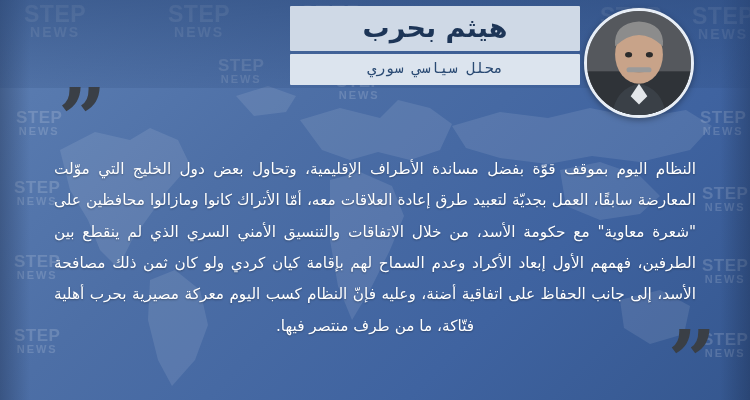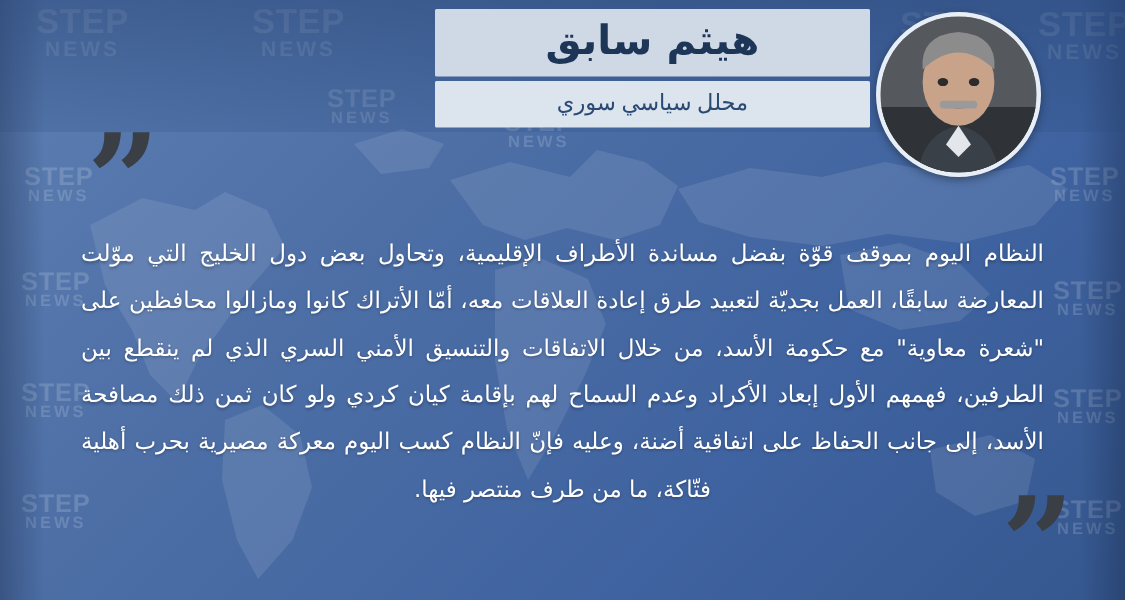--- a/index.html
+++ b/index.html
@@ -86,21 +86,21 @@
     padding: 6px 14px 8px;
     font-family: "DejaVu Sans", sans-serif;
     border-radius: 1px;
   }
   .name-sub {
     background: #dce4ee;
     color: #2a4a73;
     font-size: 15px;
     padding: 5px 14px 7px;
     margin-top: 3px;
-    font-family: Liberation Serif, serif;
+    font-family: Liberation Mono, monospace;
     border-radius: 1px;
   }
 
   
   .quote-card {
     position: absolute;
     top: 130px;
     left: 28px;
     right: 28px;
     bottom: 36px;
@@ -258,21 +258,21 @@
       <ellipse cx="40" cy="42" rx="3.4" ry="2.6" fill="#2b2b2b"></ellipse>
       <ellipse cx="60" cy="42" rx="3.4" ry="2.6" fill="#2b2b2b"></ellipse>
       <path d="M38 56 q12 6 24 0 q-12 4 -24 0Z" fill="#7a6252"></path>
       <rect x="38" y="54" width="24" height="5" rx="2.5" fill="#9a9a9a"></rect>
       <path d="M50 70 q-22 4 -26 30 h52 q-4 -26 -26 -30Z" fill="#3a4047"></path>
       <path d="M50 70 l-8 12 l8 8 l8 -8Z" fill="#e3e6ea"></path>
     </svg>
   </div>
 
   <div class="nameplate">
-    <div class="name-main">هيثم سابق</div>
+    <div class="name-main">هيثم بحرب</div>
     <div class="name-sub">محلل سياسي سوري</div>
   </div>
 
   <div class="qmark open">”</div>
   <div class="qmark close">”</div>
 
   <div class="quote-card">
     <div class="quote-text">النظام اليوم بموقف قوّة بفضل مساندة الأطراف الإقليمية، وتحاول بعض دول الخليج التي موّلت المعارضة سابقًا، العمل بجديّة لتعبيد طرق إعادة العلاقات معه، أمّا الأتراك كانوا ومازالوا محافظين على "شعرة معاوية" مع حكومة الأسد، من خلال الاتفاقات والتنسيق الأمني السري الذي لم ينقطع بين الطرفين، فهمهم الأول إبعاد الأكراد وعدم السماح لهم بإقامة كيان كردي ولو كان ثمن ذلك مصافحة الأسد، إلى جانب الحفاظ على اتفاقية أضنة، وعليه فإنّ النظام كسب اليوم معركة مصيرية بحرب أهلية فتّاكة، ما من طرف منتصر فيها.</div>
   </div>
 

